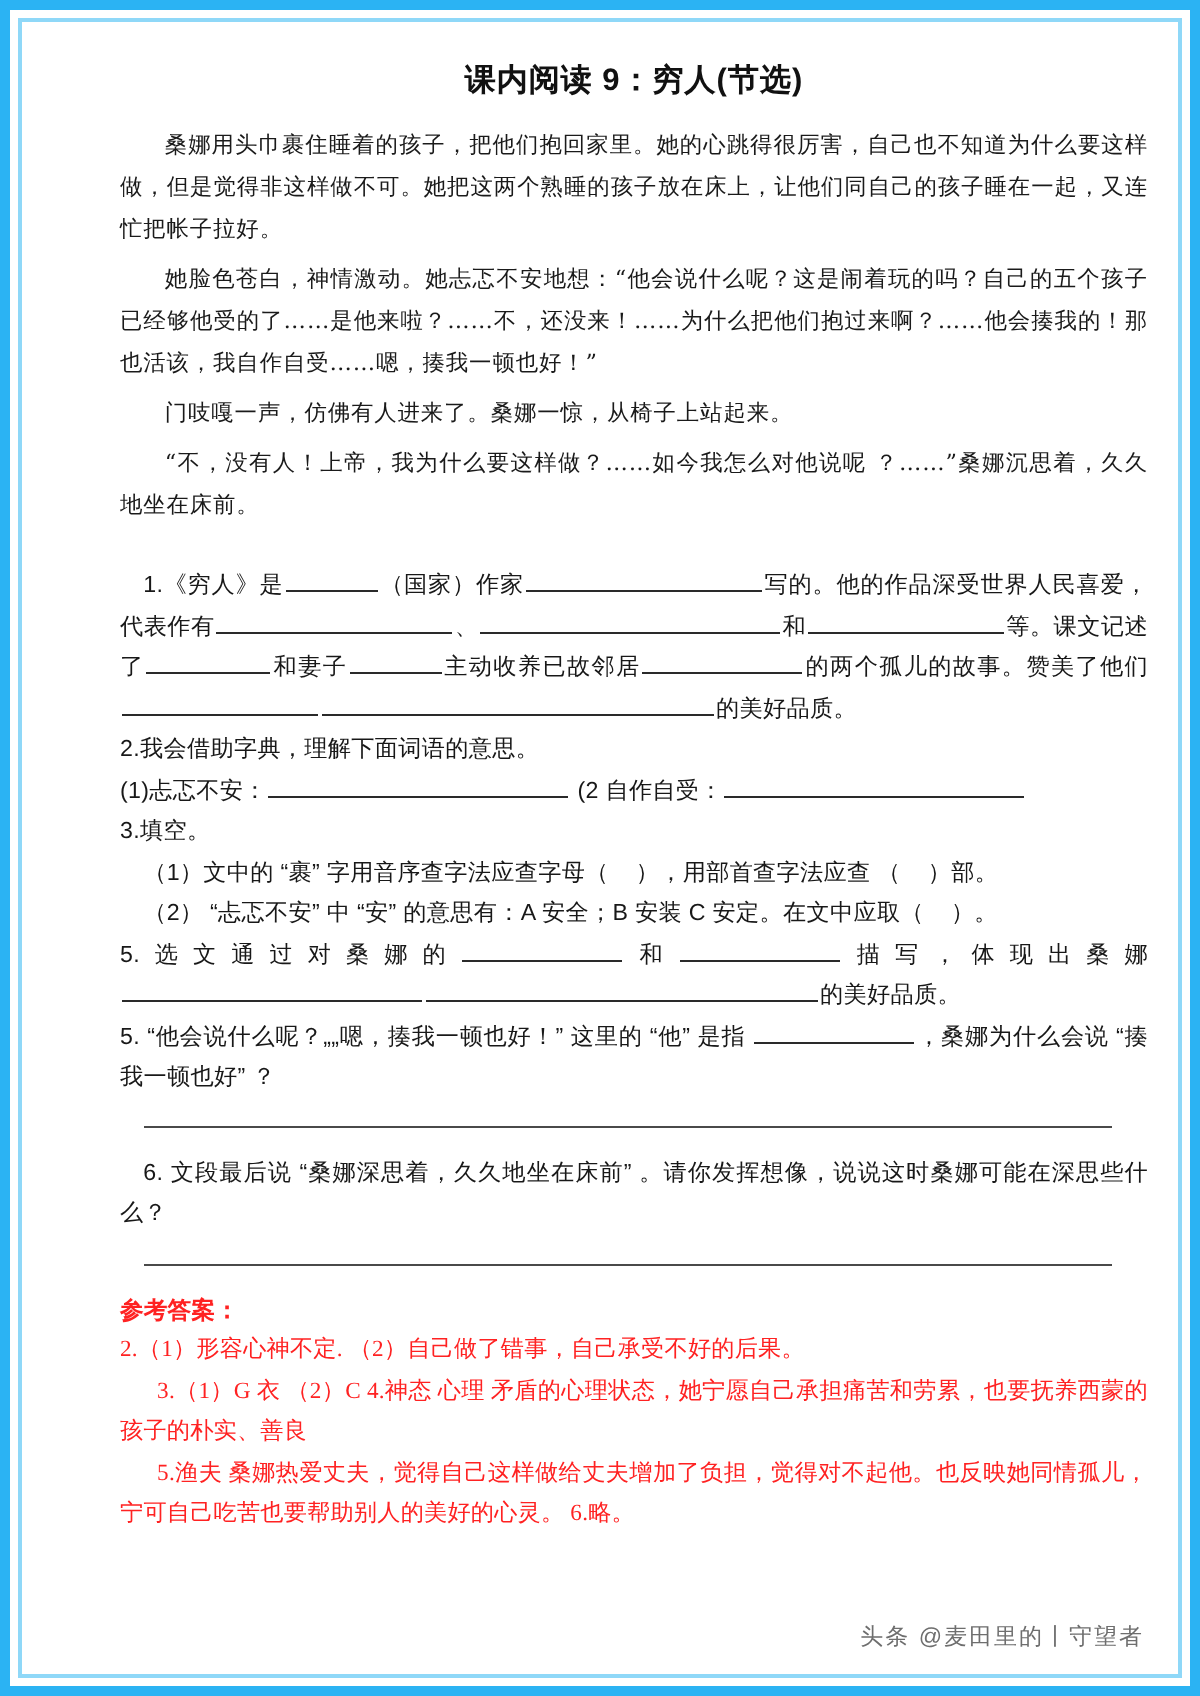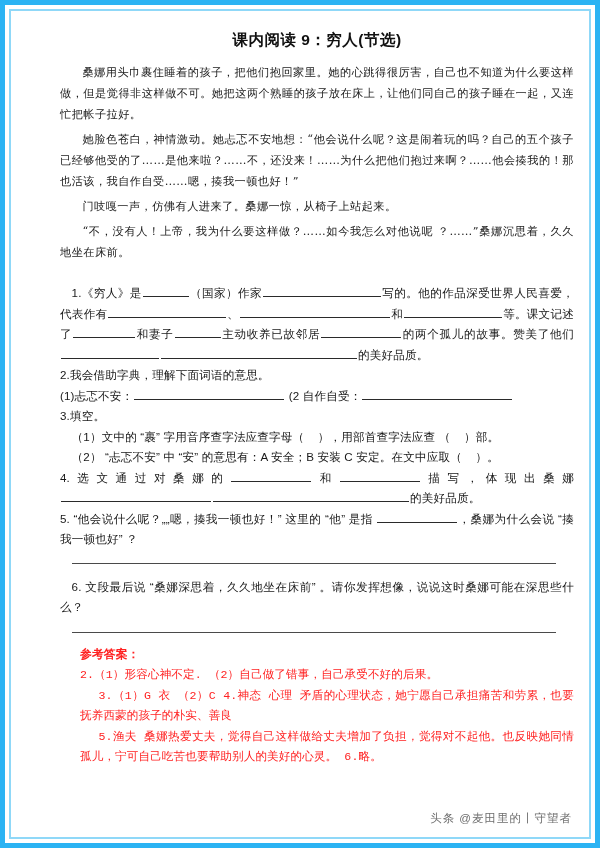--- a/index.html
+++ b/index.html
@@ -123,26 +123,25 @@
   
   .answer-rule {
     border-bottom: 1px solid #4a4a4a;
     height: 0;
     margin: 13px 18px 13px 12px;
   }
   .answer-rule.tight { margin-top: 14px; margin-bottom: 2px; }
 
   
   .answers {
-    font-family: Liberation Mono, monospace;
+    font-family: Liberation Serif, serif;
     font-size: 11.6px;
     line-height: 20.5px;
     letter-spacing: .1px;
     text-align: justify;
-    margin-left: 20px;
   }
   .answers p { margin: 0; }
   .answers-title {
     font-weight: bold;
     font-size: 11.8px;
   }
   .a-indent { text-indent: 1.6em; }
 
   
   .footer {
@@ -193,21 +192,21 @@
 
         <p>3.填空。</p>
         <p class="q-indent">
           <span>（1）文中的 “裹” 字用音序查字法应查字母（</span><span>&nbsp;&nbsp;&nbsp;&nbsp;</span><span>），用部首查字法应查 （</span><span>&nbsp;&nbsp;&nbsp;&nbsp;</span><span>）部。</span>
         </p>
         <p class="q-indent">
           <span>（2） “忐忑不安” 中 “安” 的意思有：A 安全；B 安装 C 安定。在文中应取（</span><span>&nbsp;&nbsp;&nbsp;&nbsp;</span><span>）。</span>
         </p>
 
         <p>
-          <span>4.选文通过对桑娜的</span><span class="blank b-lg"></span><span>和</span><span class="blank b-lg"></span><span>描写，体现出桑娜</span><span class="blank b-huge"></span><span class="blank b-wide"></span><span>的美好品质。</span>
+          <span>5.选文通过对桑娜的</span><span class="blank b-lg"></span><span>和</span><span class="blank b-lg"></span><span>描写，体现出桑娜</span><span class="blank b-huge"></span><span class="blank b-wide"></span><span>的美好品质。</span>
         </p>
 
         <p>
           <span>5. “他会说什么呢？„„嗯，揍我一顿也好！” 这里的 “他” 是指</span>&nbsp;<span class="blank b-lg"></span><span>，桑娜为什么会说 “揍我一顿也好” ？</span>
         </p>
 
         <div class="answer-rule"></div>
 
         <p class="q-indent">6. 文段最后说 “桑娜深思着，久久地坐在床前” 。请你发挥想像，说说这时桑娜可能在深思些什么？</p>
 

